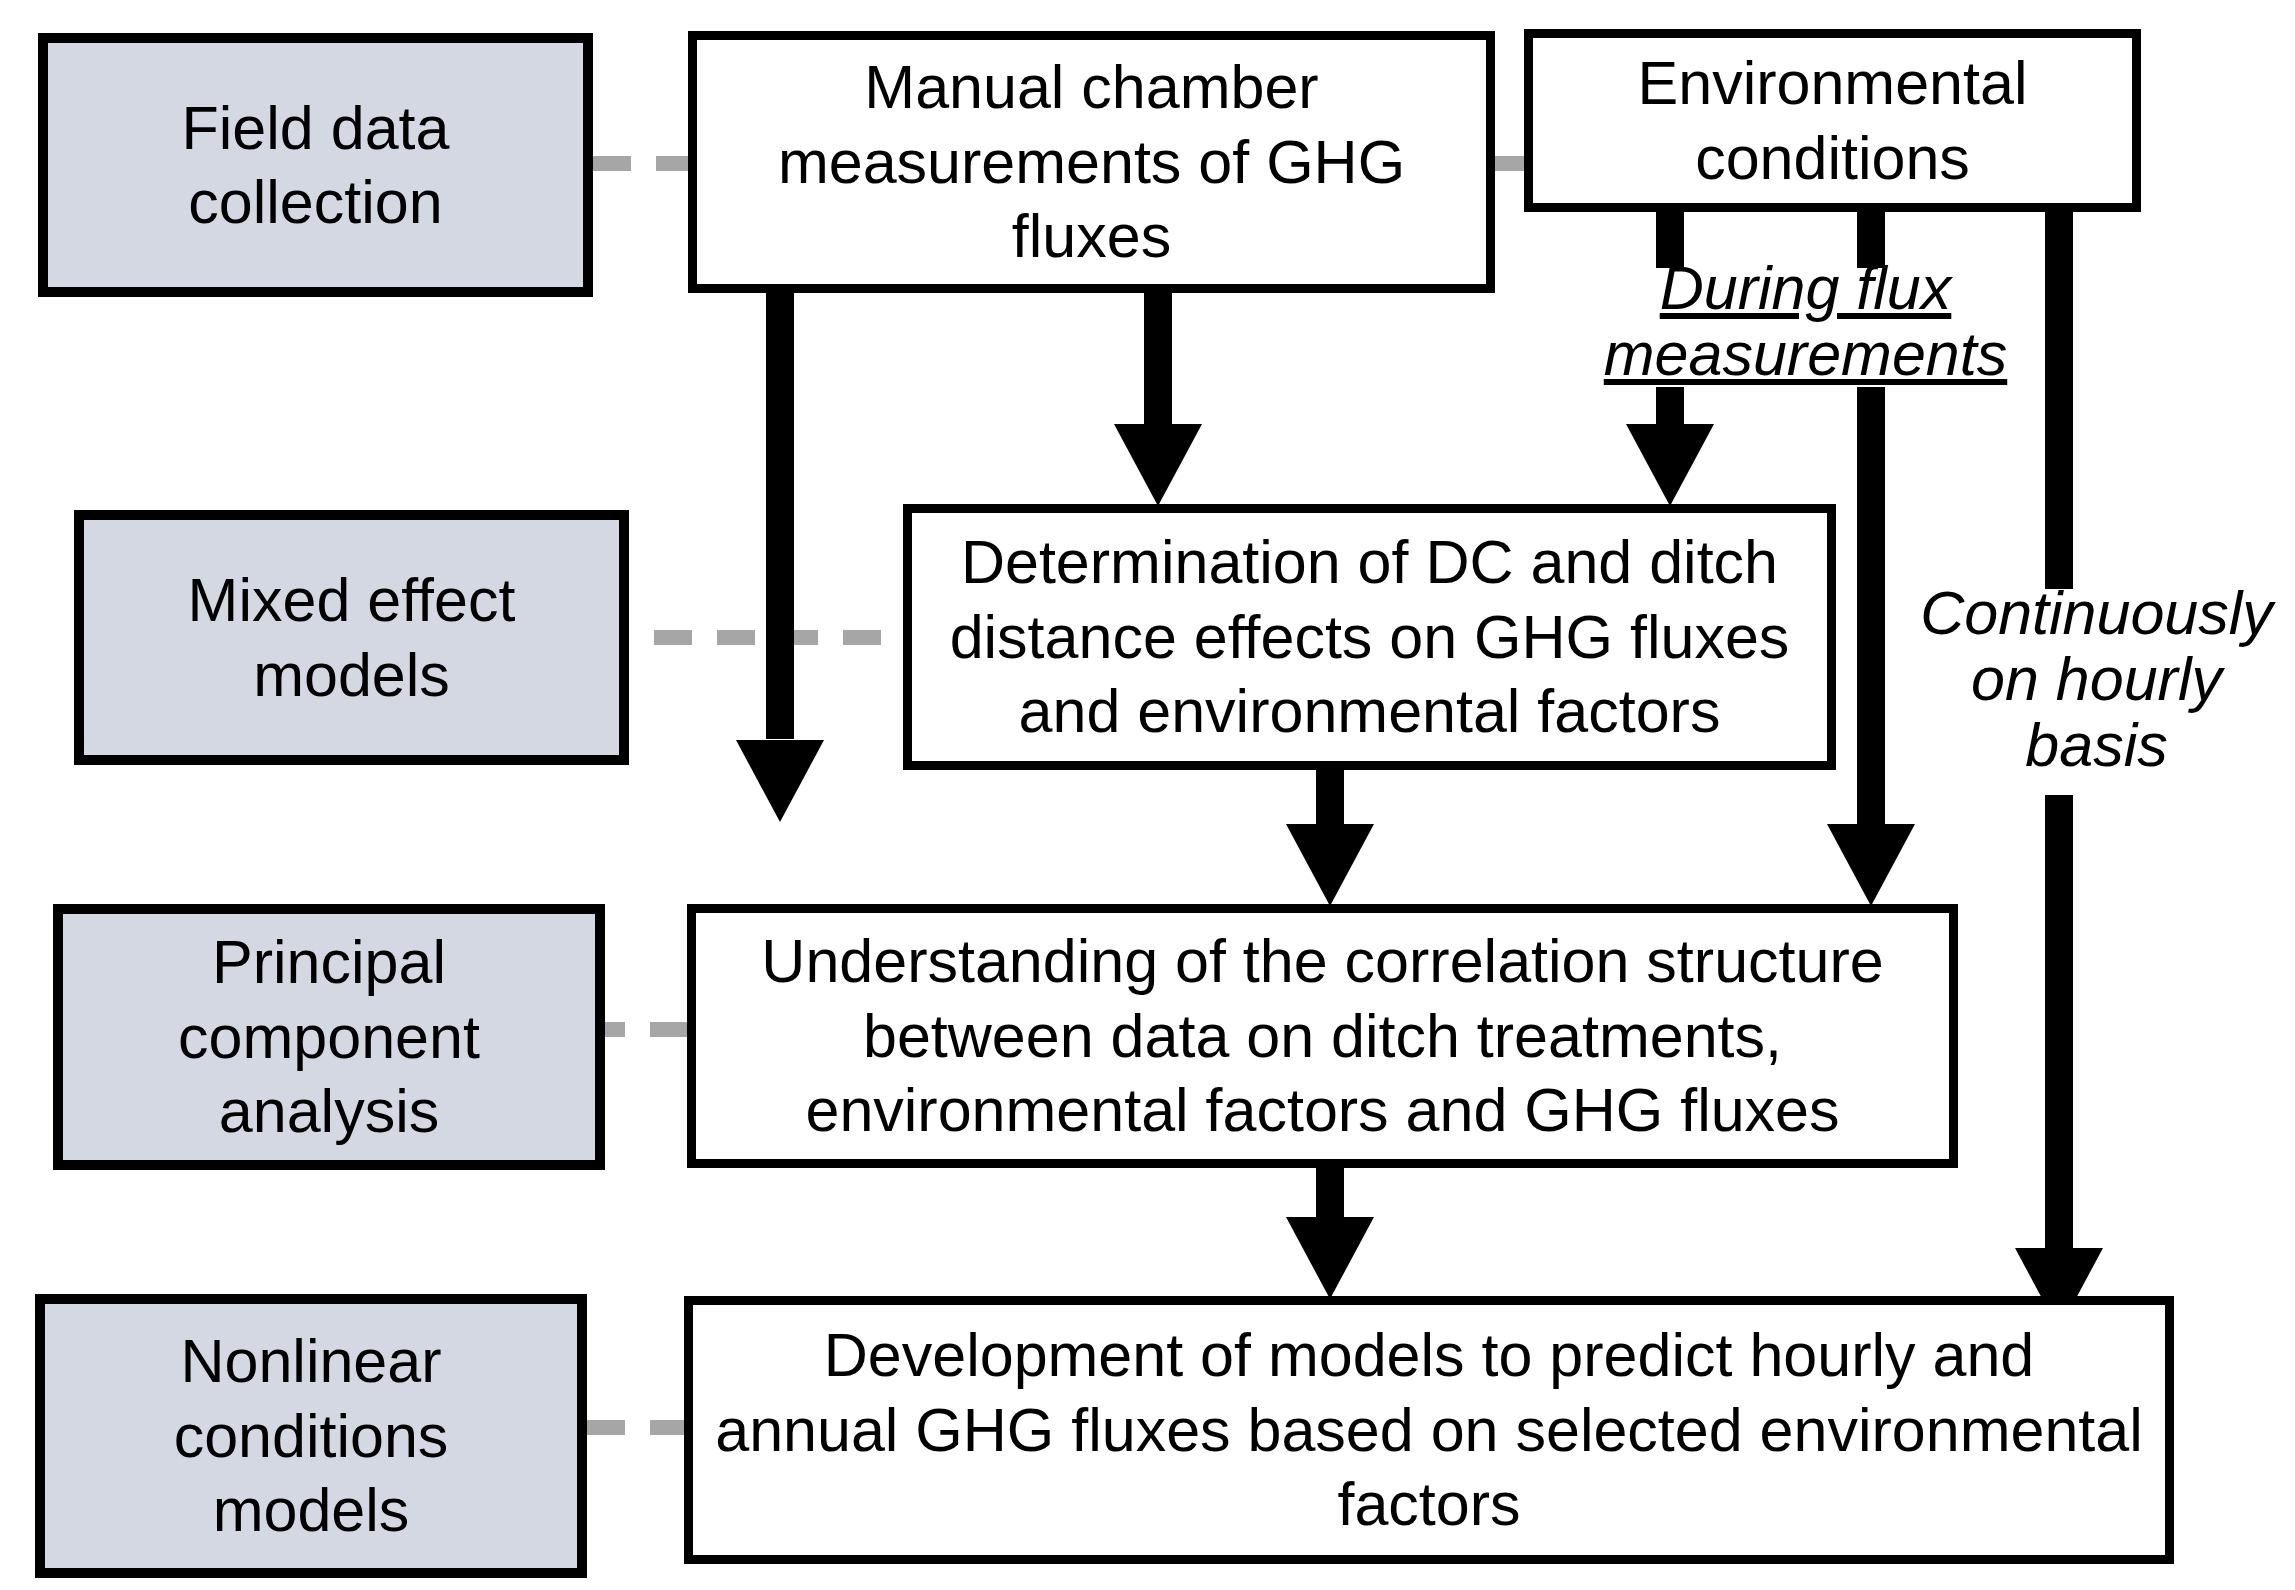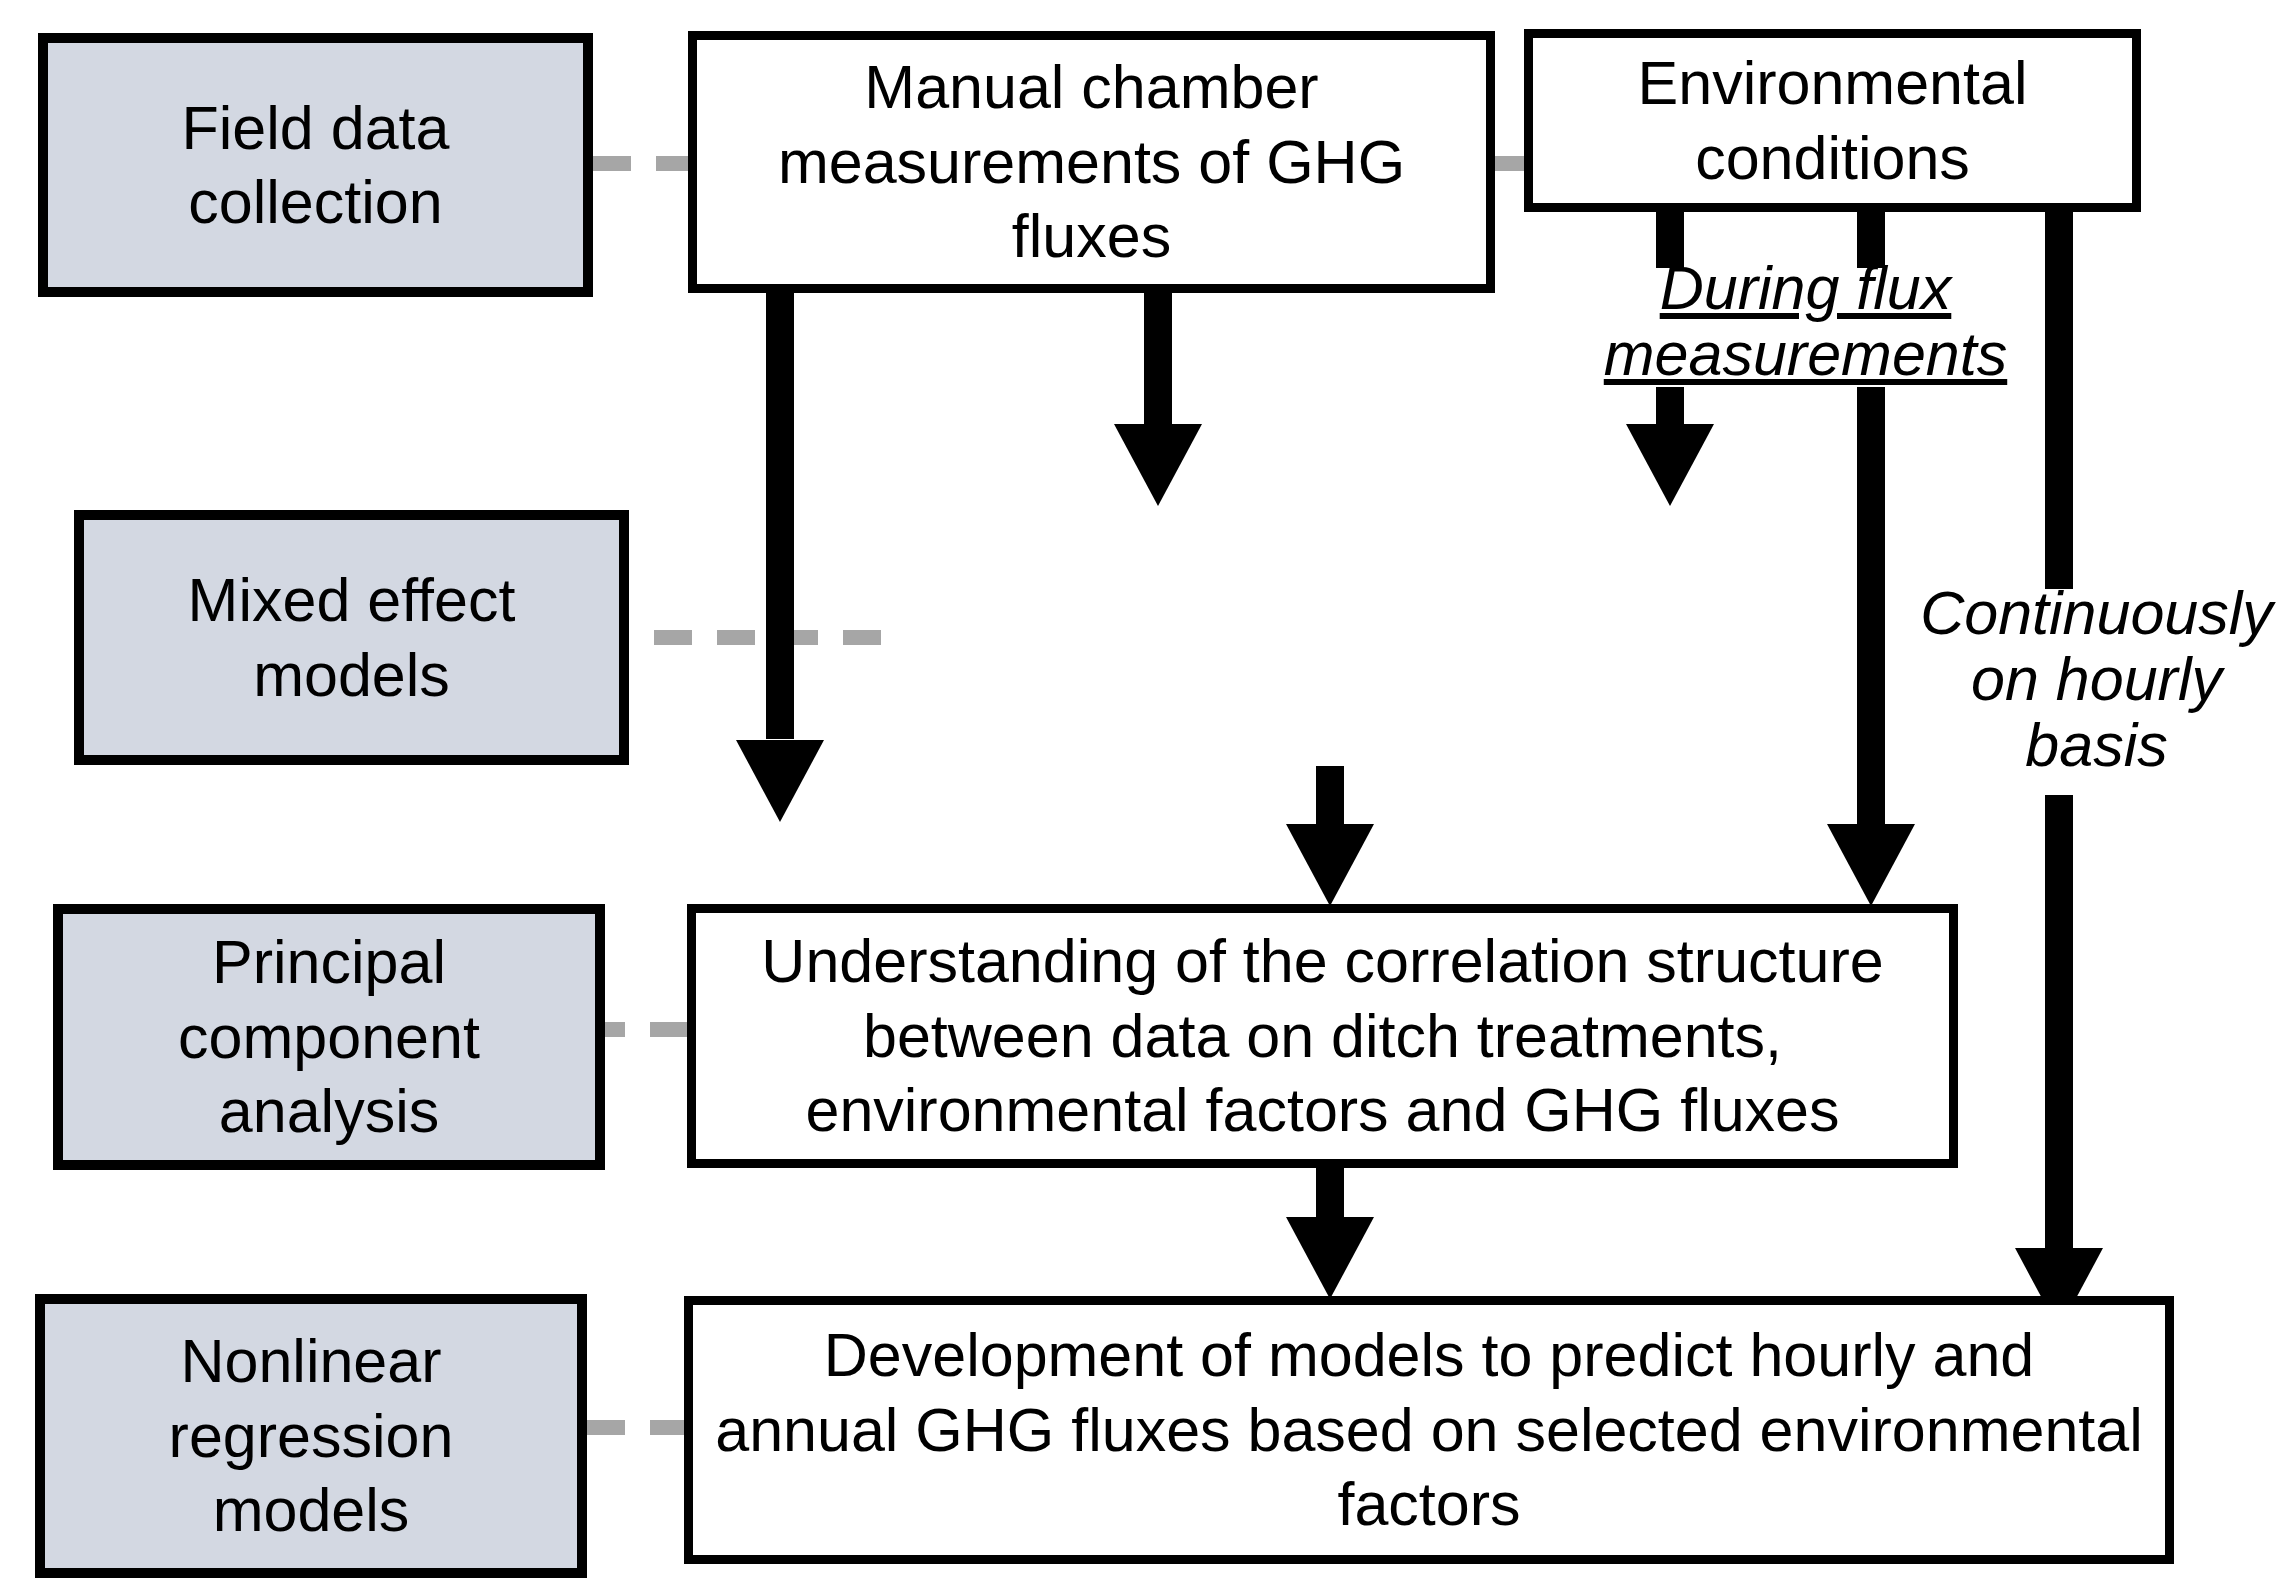--- a/index.html
+++ b/index.html
@@ -115,32 +115,37 @@
     <span class="label">Mixed effect
 models</span>
   </div>
   <div class="box method" style="left:53px;top:904px;width:552px;height:266px;">
     <span class="label">Principal
 component
 analysis</span>
   </div>
   <div class="box method" style="left:35px;top:1294px;width:552px;height:284px;">
     <span class="label">Nonlinear
-regression
+conditions
 models</span>
   </div>
 
   <div class="box" style="left:688px;top:31px;width:807px;height:262px;">
     <span class="label">Manual chamber
 measurements of GHG
 fluxes</span>
   </div>
   <div class="box" style="left:1524px;top:29px;width:617px;height:183px;">
     <span class="label">Environmental
 conditions</span>
+  </div>
+  <div class="box" style="left:903px;top:504px;width:933px;height:266px;">
+    <span class="label">Determination of DC and ditch
+distance effects on GHG fluxes
+and environmental factors</span>
   </div>
   <div class="box" style="left:684px;top:1296px;width:1490px;height:268px;">
     <span class="label">Development of models to predict hourly and
 annual GHG fluxes based on selected environmental
 factors</span>
   </div>
   <div class="box" style="left:687px;top:904px;width:1271px;height:264px;">
     <span class="label">Understanding of the correlation structure
 between data on ditch treatments,
 environmental factors and GHG fluxes</span>

